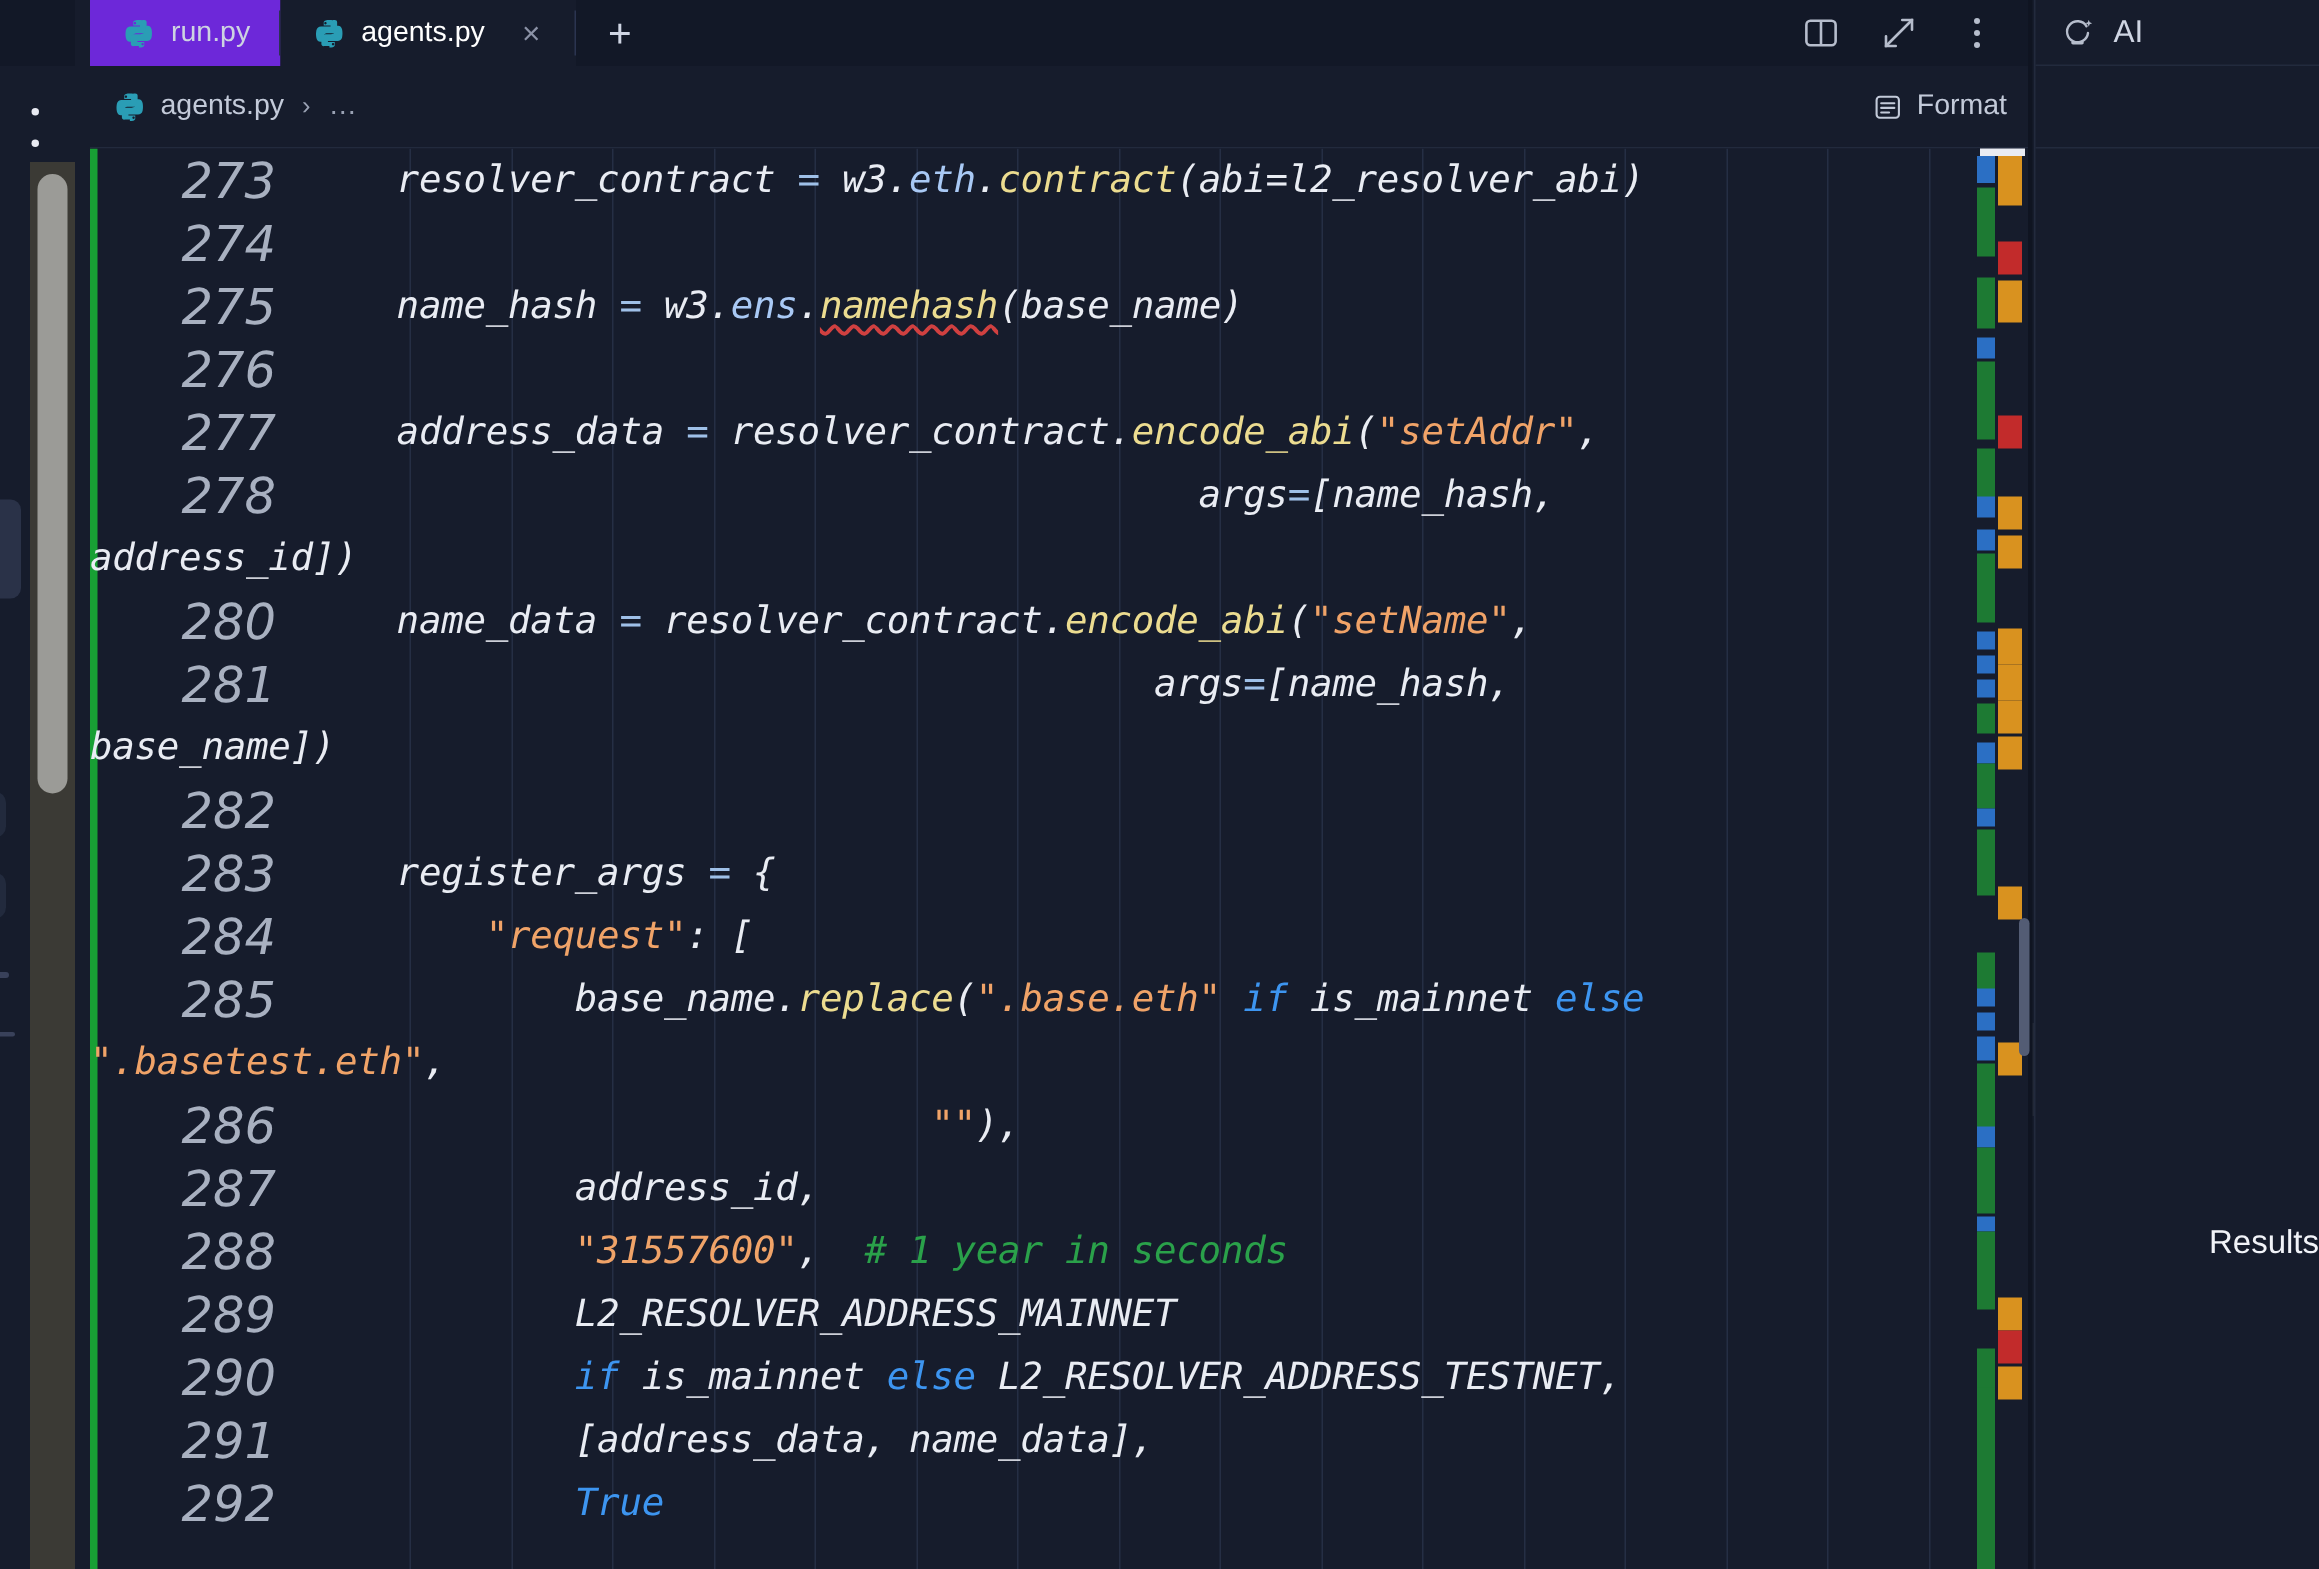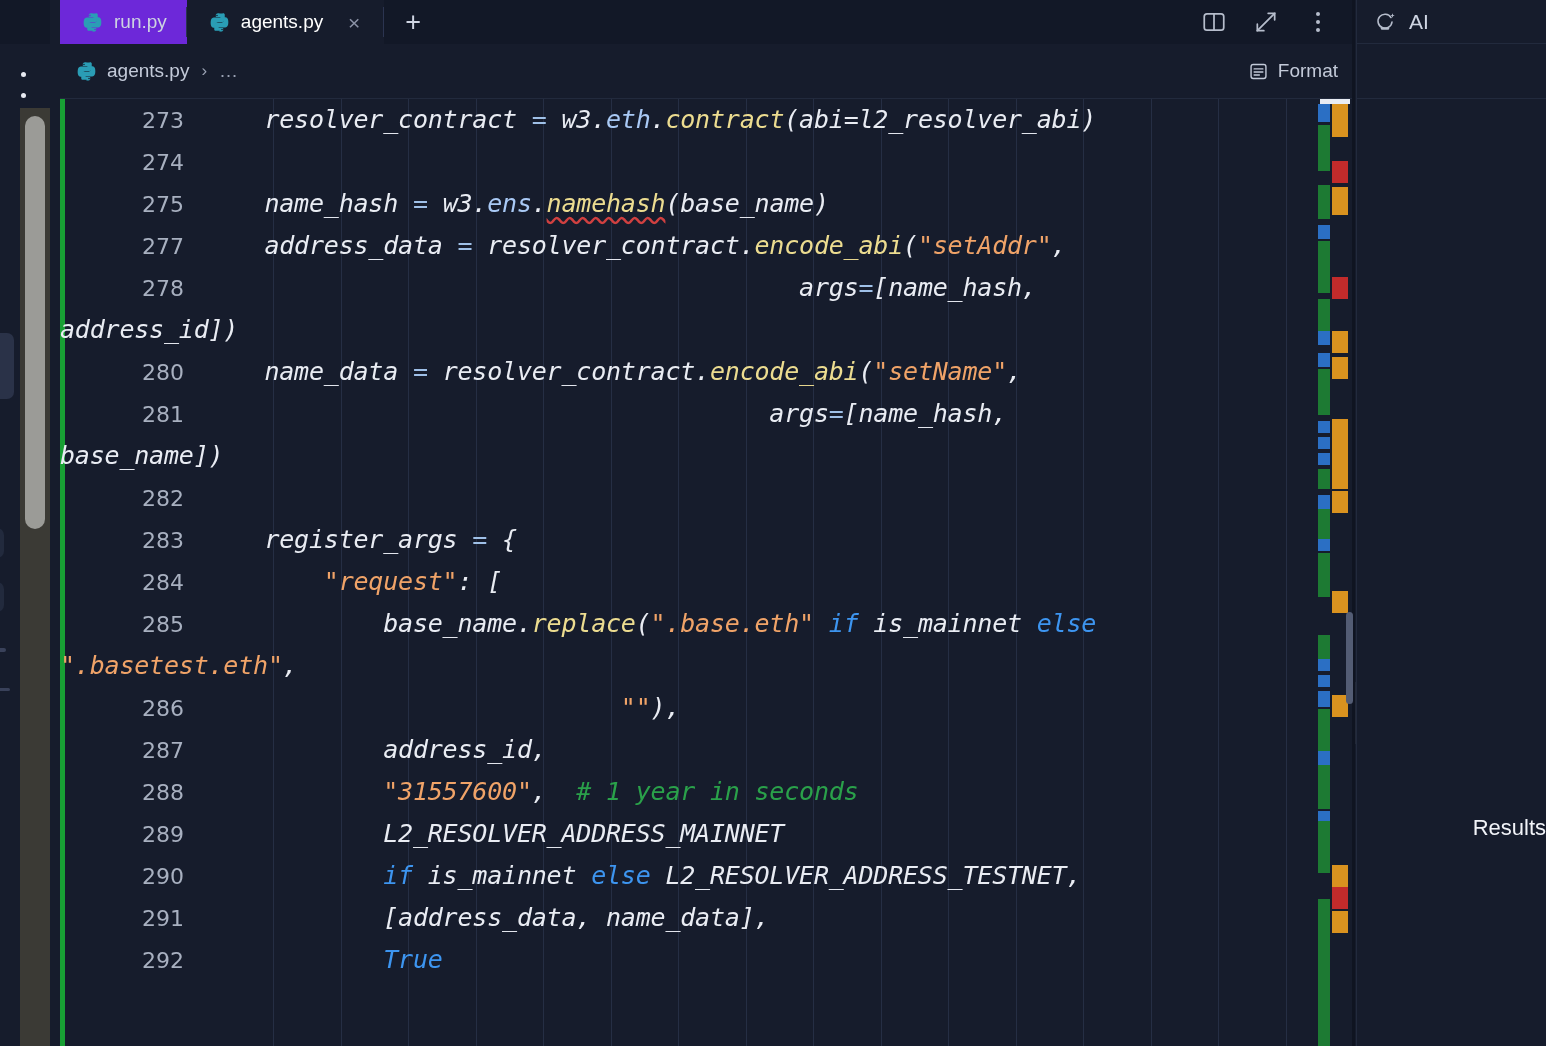--- a/index.html
+++ b/index.html
@@ -116,22 +116,23 @@
   .code-area {
     position: absolute; left: 0; top: 99px; width: 1292px; height: 947px;
     background: #161c2c; overflow: hidden;
   }
   .git-bar { position:absolute; left:0; top:0; width:5px; height:947px; background:#18a034; }
 
   .code-rows { position:absolute; left:0; top:0; width:1292px; }
   .row { position: relative; height: 42px; display: flex; align-items: center; }
   .lineno {
     width: 145px; flex: 0 0 145px; text-align: right; padding-right: 21px;
-    color: #a8b0c0; font-size: 22px;
+    color: #a8b0c0; font-size: 33px;
     font-family: "DejaVu Sans", sans-serif;
+    font-style: italic;
   }
   .code {
     flex: 1; white-space: pre; font-size: 25px; line-height: 42px;
     font-family: "DejaVu Sans Mono", monospace; color: #e9ecf3;
     letter-spacing: -0.2px;
     font-style: italic;
   }
   .row.cont .code { padding-left: 0; }
   .code.full { margin-left: -145px; padding-left: 0; }
 
@@ -303,20 +304,24 @@
             <div class="lineno">273</div>
             <div class="code"><span class="t-def">    resolver_contract </span><span class="t-op">= </span><span class="t-def">w3</span><span class="t-def">.</span><span class="t-attr">eth</span><span class="t-def">.</span><span class="t-fn">contract</span><span class="t-def">(abi=l2_resolver_abi)</span></div>
           </div>
           <div class="row">
             <div class="lineno">274</div>
             <div class="code"></div>
           </div>
           <div class="row">
             <div class="lineno">275</div>
             <div class="code"><span class="t-def">    name_hash </span><span class="t-op">= </span><span class="t-def">w3</span><span class="t-def">.</span><span class="t-attr">ens</span><span class="t-def">.</span><span class="t-fn squiggle">namehash</span><span class="t-def">(base_name)</span></div>
+          </div>
+          <div class="row">
+            <div class="lineno">276</div>
+            <div class="code"></div>
           </div>
           <div class="row">
             <div class="lineno">277</div>
             <div class="code"><span class="t-def">    address_data </span><span class="t-op">= </span><span class="t-def">resolver_contract.</span><span class="t-fn">encode_abi</span><span class="t-def">(</span><span class="t-str">"setAddr"</span><span class="t-def">,</span></div>
           </div>
           <div class="row">
             <div class="lineno">278</div>
             <div class="code"><span class="t-def">                                        args</span><span class="t-op">=</span><span class="t-def">[name_hash,</span></div>
           </div>
           <div class="row cont">

